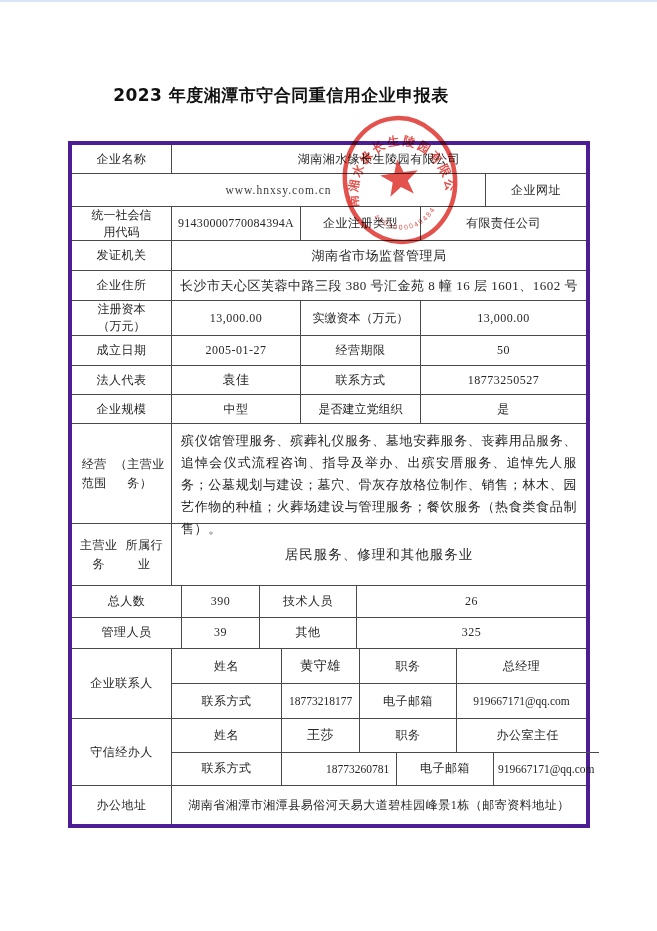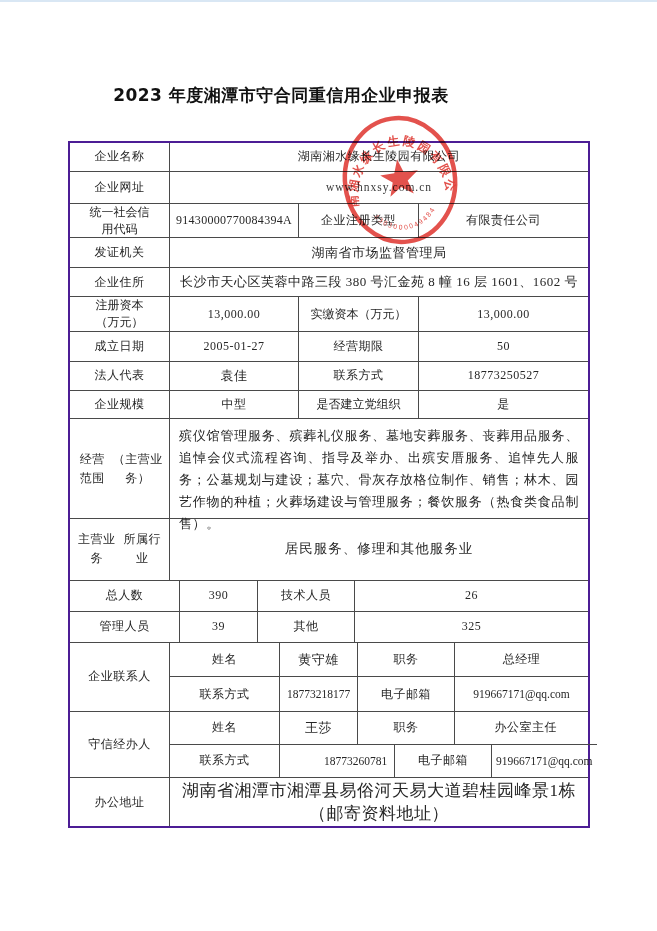--- a/index.html
+++ b/index.html
@@ -14,21 +14,21 @@
 
   .doc-title{
     position:absolute;left:0;top:84px;width:562px;
     text-align:center;
     font-family:"DejaVu Sans","Liberation Sans",sans-serif;
     font-weight:bold;font-size:17px;letter-spacing:0.5px;color:#111;
   }
 
   .doc-table{
     position:absolute;left:68px;top:141px;width:522px;height:687px;
-    border:2px solid #4c1d95;
+    border:4px solid #4c1d95;
     box-sizing:border-box;
     display:flex;flex-direction:column;
     font-size:12px;
   }
   .t-row{display:flex;border-bottom:1px solid #4a4a4a;box-sizing:border-box;align-items:stretch;}
   .t-row:last-child{border-bottom:none;}
   .cell{
     box-sizing:border-box;border-right:1px solid #4a4a4a;
     display:flex;align-items:center;justify-content:center;
     text-align:center;padding:1px 4px;letter-spacing:0.5px;
@@ -74,22 +74,22 @@
   <div class="doc-title">2023 年度湘潭市守合同重信用企业申报表</div>
 
   <div class="doc-table">
 
     <div class="t-row r1">
       <div class="cell lbl">企业名称</div>
       <div class="cell grow">湖南湘水缘长生陵园有限公司</div>
     </div>
 
     <div class="t-row r2">
+      <div class="cell grow" style="font-size:11.5px;letter-spacing:1px;color:#3b3b3b;">www.hnxsy.com.cn</div>
       <div class="cell lbl">企业网址</div>
-      <div class="cell grow" style="font-size:11.5px;letter-spacing:1px;color:#3b3b3b;">www.hnxsy.com.cn</div>
     </div>
 
     <div class="t-row r3">
       <div class="cell lbl" style="letter-spacing:0;padding:1px 17px;">统一社会信用代码</div>
       <div class="cell cA2" style="letter-spacing:0.3px;">91430000770084394A</div>
       <div class="cell cA3">企业注册类型</div>
       <div class="cell cA4">有限责任公司</div>
     </div>
 
     <div class="t-row r4">
@@ -196,21 +196,21 @@
           <div class="cell cB1">联系方式</div>
           <div class="cell cB2" style="letter-spacing:0;font-size:11.5px;margin-left:37px;">18773260781</div>
           <div class="cell cB3">电子邮箱</div>
           <div class="cell cB4" style="letter-spacing:0;font-size:11.5px;">919667171@qq.com</div>
         </div>
       </div>
     </div>
 
     <div class="t-row r15">
       <div class="cell lbl">办公地址</div>
-      <div class="cell grow" style="font-size:17px;">湖南省湘潭市湘潭县易俗河天易大道碧桂园峰景1栋（邮寄资料地址）</div>
+      <div class="cell grow" style="font-size:12px;">湖南省湘潭市湘潭县易俗河天易大道碧桂园峰景1栋（邮寄资料地址）</div>
     </div>
 
   </div>
 
   <svg class="stamp" viewBox="0 0 124 134" xmlns="http://www.w3.org/2000/svg" xmlns:xlink="http://www.w3.org/1999/xlink">
     <defs>
       <path id="arcTop" d="M 17,84 A 45,52 0 1 1 107,84" fill="none"></path>
       <path id="arcBottom" d="M 28,96 A 41,47 0 0 0 96,96" fill="none"></path>
     </defs>
     <ellipse cx="62" cy="67" rx="55" ry="62" fill="none" stroke="#dd2f28" stroke-width="4.5" opacity="0.92"></ellipse>

